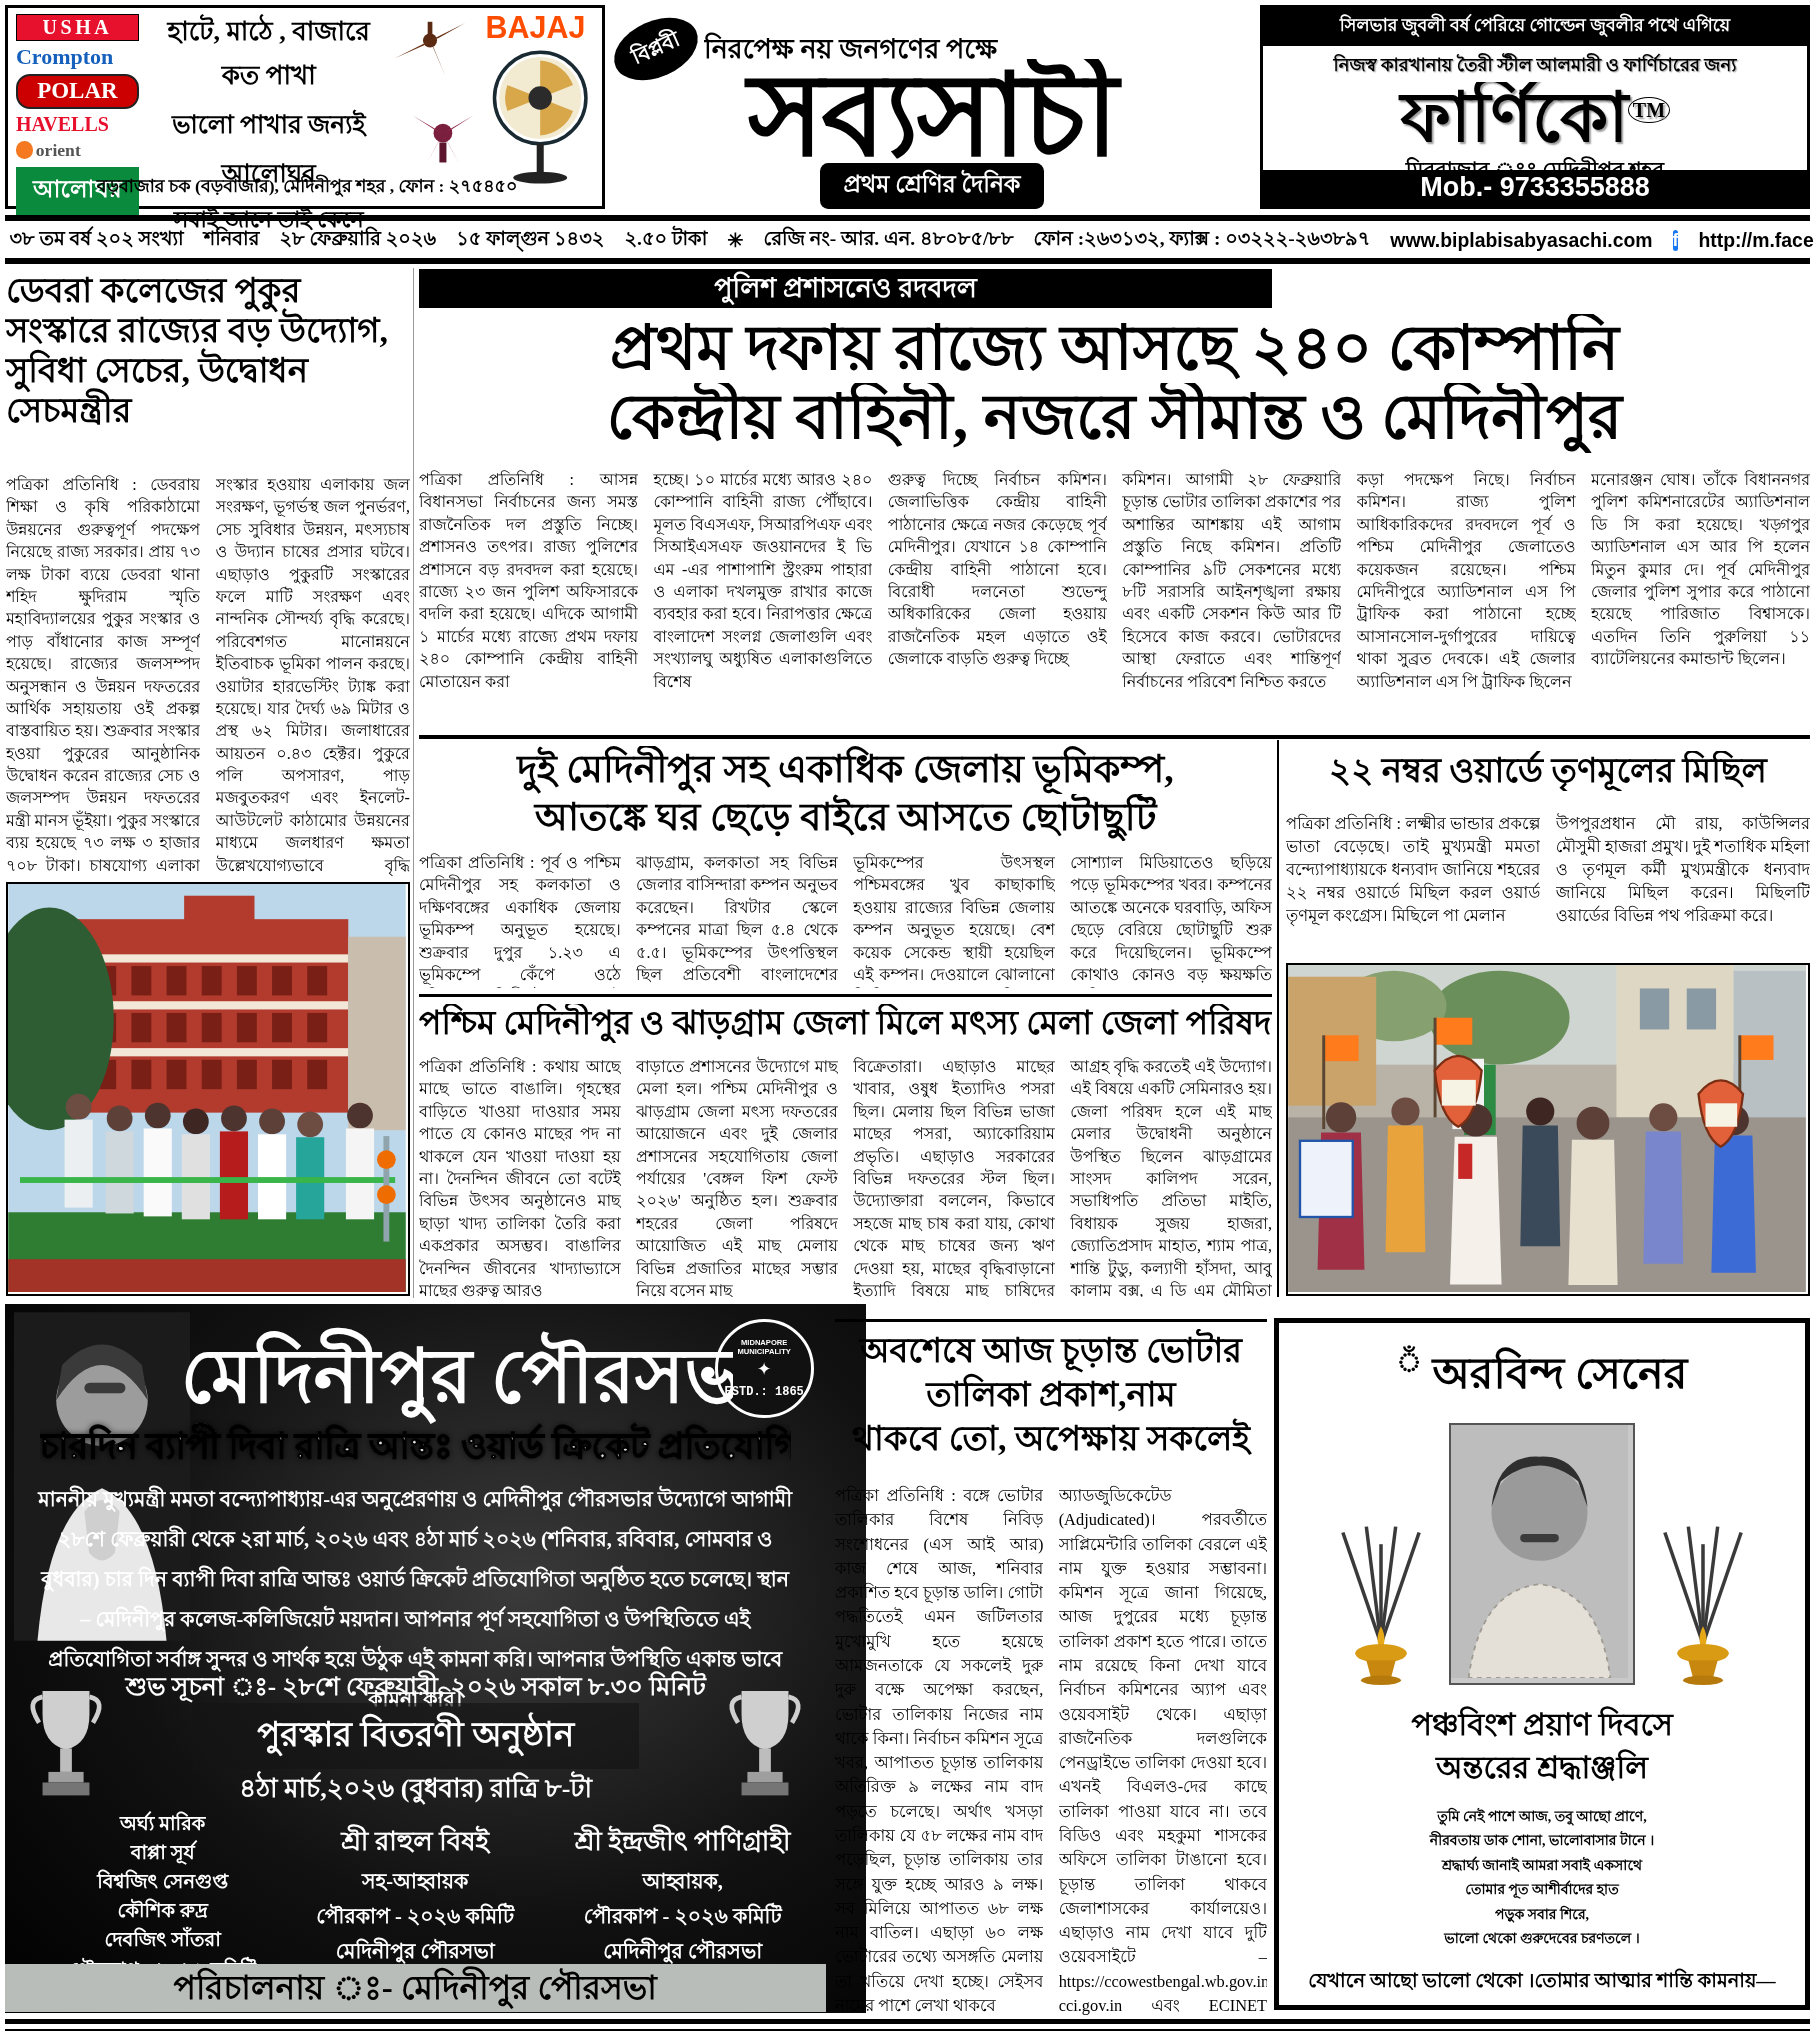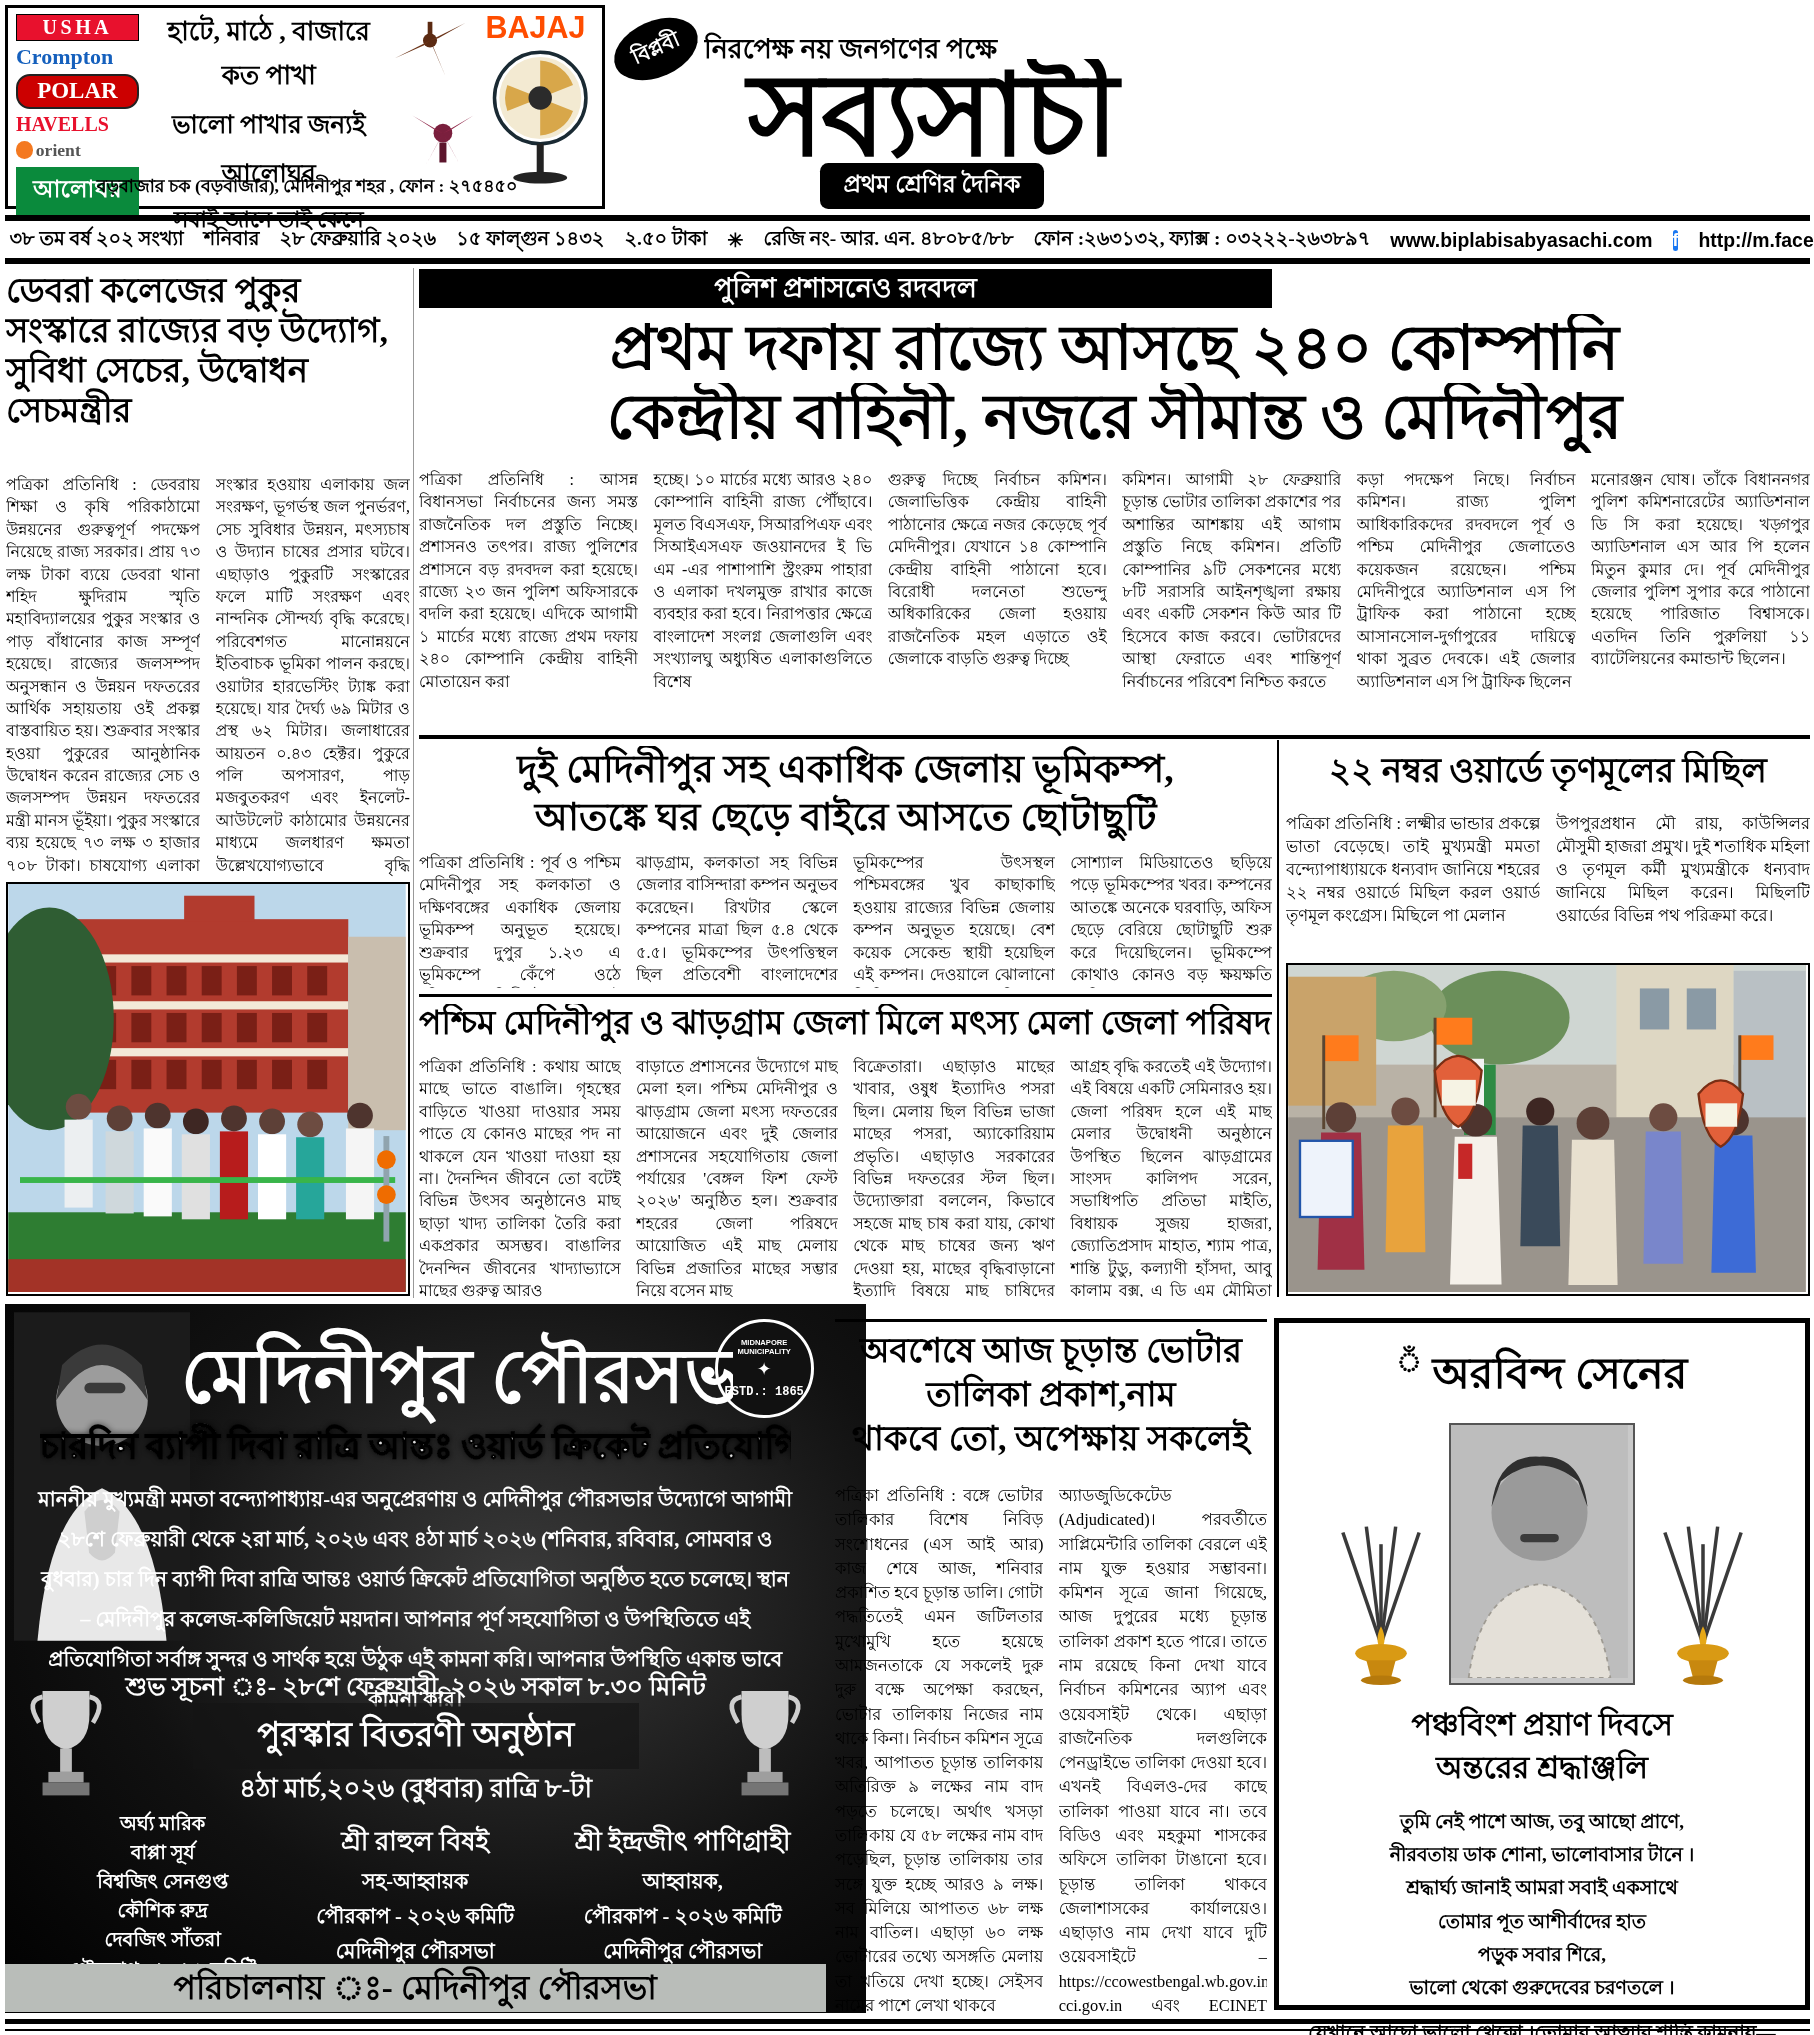--- a/index.html
+++ b/index.html
@@ -91,20 +91,27 @@
 
   <div class="abs" style="left:610px;top:4.7px;width:644px;height:204px;">
     <div class="abs" style="left:2.3px;top:16.4px;width:88px;height:56px;background:#000;border-radius:50%;transform:rotate(-24deg);color:#fff;font-weight:900;font-size:21px;display:flex;align-items:center;justify-content:center;">বিপ্লবী</div>
     <div class="abs nowrap" style="left:94px;top:23.5px;width:546px;font-size:27px;font-weight:900;">নিরপেক্ষ নয় জনগণের পক্ষে</div>
     <div class="abs center nowrap" style="left:0;top:54px;width:644px;font-size:115px;font-weight:900;line-height:1;letter-spacing:-2.3px;">সব্যসাচী</div>
     <div class="abs center" style="left:0;bottom:0px;width:644px;">
       <span class="pill" style="font-size:23.5px;font-weight:900;">প্রথম শ্রেণির দৈনিক</span>
     </div>
   </div>
 
+  <div class="abs adbox" style="left:1260px;top:4.7px;width:550px;height:204px;">
+    <div class="blackbar center" style="font-size:17.6px;font-weight:800;padding:4.7px 2.3px;">সিলভার জুবলী বর্ষ পেরিয়ে গোল্ডেন জুবলীর পথে এগিয়ে</div>
+    <div class="center" style="font-size:18px;font-weight:900;margin-top:4.7px;text-shadow:1.2px 1.2px 1.2px #aaa;">নিজস্ব কারখানায় তৈরী স্টীল আলমারী ও ফার্ণিচারের জন্য</div>
+    <div class="center nowrap" style="font-size:69px;font-weight:900;line-height:1.05;text-shadow:1.8px 1.8px 1.8px #999;"><span>ফার্ণিকো</span><sup style="font-size:20px;border:1.8px solid #000;border-radius:50%;padding:1.2px 3.5px;">TM</sup></div>
+    <div class="center" style="font-size:21px;font-weight:900;">মিরবাজার ঃঃ মেদিনীপুর শহর</div>
+    <div class="blackbar center abs" style="left:0;bottom:0;width:100%;font-size:27px;font-weight:800;padding:2.3px 0;font-family:'Liberation Sans',sans-serif;">Mob.- 9733355888</div>
+  </div>
 
   <div class="abs rule-h" style="left:4.7px;top:215px;width:1805px;height:5.9px;"></div>
   <div class="abs" style="left:9.4px;top:225px;width:1801px;height:30.5px;display:flex;gap:20px;align-items:center;font-size:19.4px;font-weight:800;white-space:nowrap;">
     <span>৩৮ তম বর্ষ ২০২ সংখ্যা</span>
     <span>শনিবার</span>
     <span>২৮ ফেব্রুয়ারি ২০২৬</span>
     <span>১৫ ফাল্গুন ১৪৩২</span>
     <span>২.৫০ টাকা</span>
     <span>✳</span>
     <span>রেজি নং- আর. এন. ৪৮০৮৫/৮৮</span>
@@ -441,21 +448,21 @@
         <path d="M85 200 q-12 24 0 40 q12 -16 0 -40 Z" fill="#e6a817"></path>
         <ellipse cx="85" cy="246" rx="44" ry="16" fill="#d99a14"></ellipse>
         <path d="M60 258 h50 l-8 30 h-34 Z" fill="#c8880f"></path>
         <ellipse cx="85" cy="292" rx="34" ry="8" fill="#b5790c"></ellipse>
       </svg>
     </div>
     <div class="center" style="margin-top:19px;font-size:30.5px;font-weight:900;line-height:1.4;">
       <div>পঞ্চবিংশ প্রয়াণ দিবসে</div>
       <div>অন্তরের শ্রদ্ধাঞ্জলি</div>
     </div>
-    <div class="center" style="margin-top:15.3px;font-size:19px;font-weight:700;line-height:1.75;">
+    <div class="center" style="margin-top:15.3px;font-size:14px;font-weight:700;line-height:1.75;">
       <div>তুমি নেই পাশে আজ, তবু আছো প্রাণে,</div>
       <div>নীরবতায় ডাক শোনা, ভালোবাসার টানে ।</div>
       <div>শ্রদ্ধার্ঘ্য জানাই আমরা সবাই একসাথে</div>
       <div>তোমার পূত আশীর্বাদের হাত</div>
       <div>পড়ুক সবার শিরে,</div>
       <div>ভালো থেকো গুরুদেবের চরণতলে ।</div>
     </div>
     <div class="center nowrap" style="margin-top:14px;font-size:19.4px;font-weight:800;">যেখানে আছো ভালো থেকো ।তোমার আত্মার শান্তি কামনায়—</div>
 
   </div>

